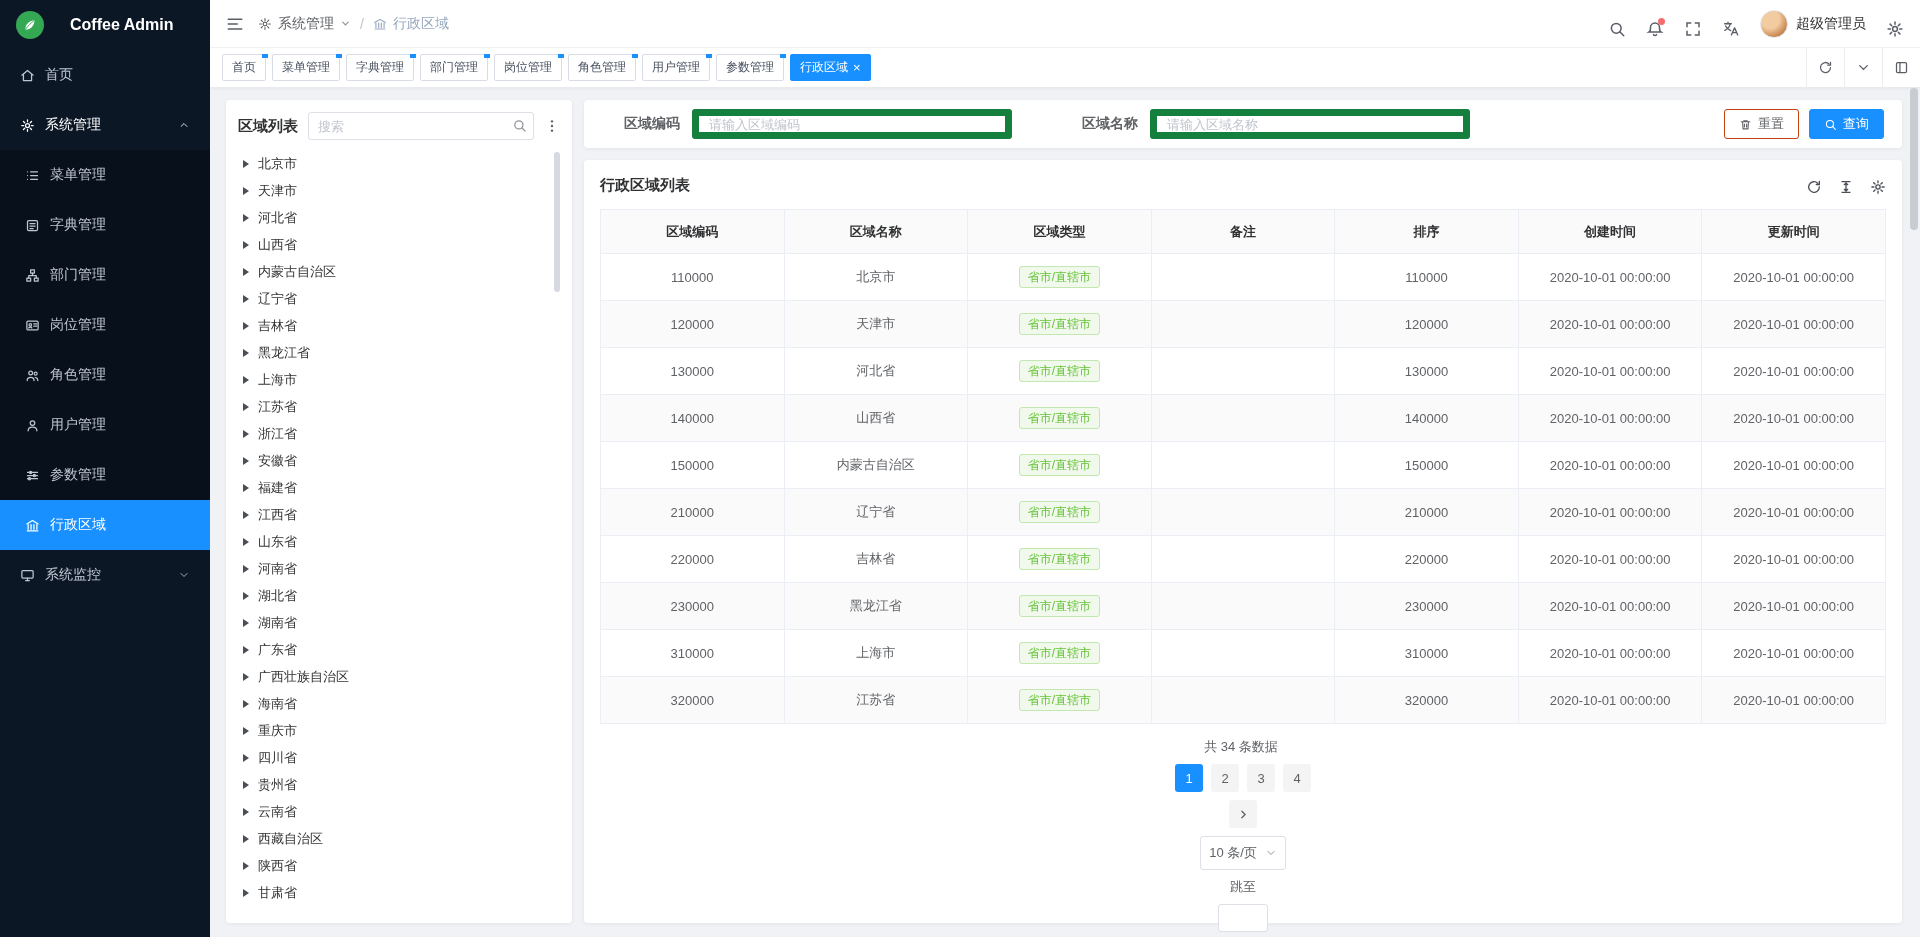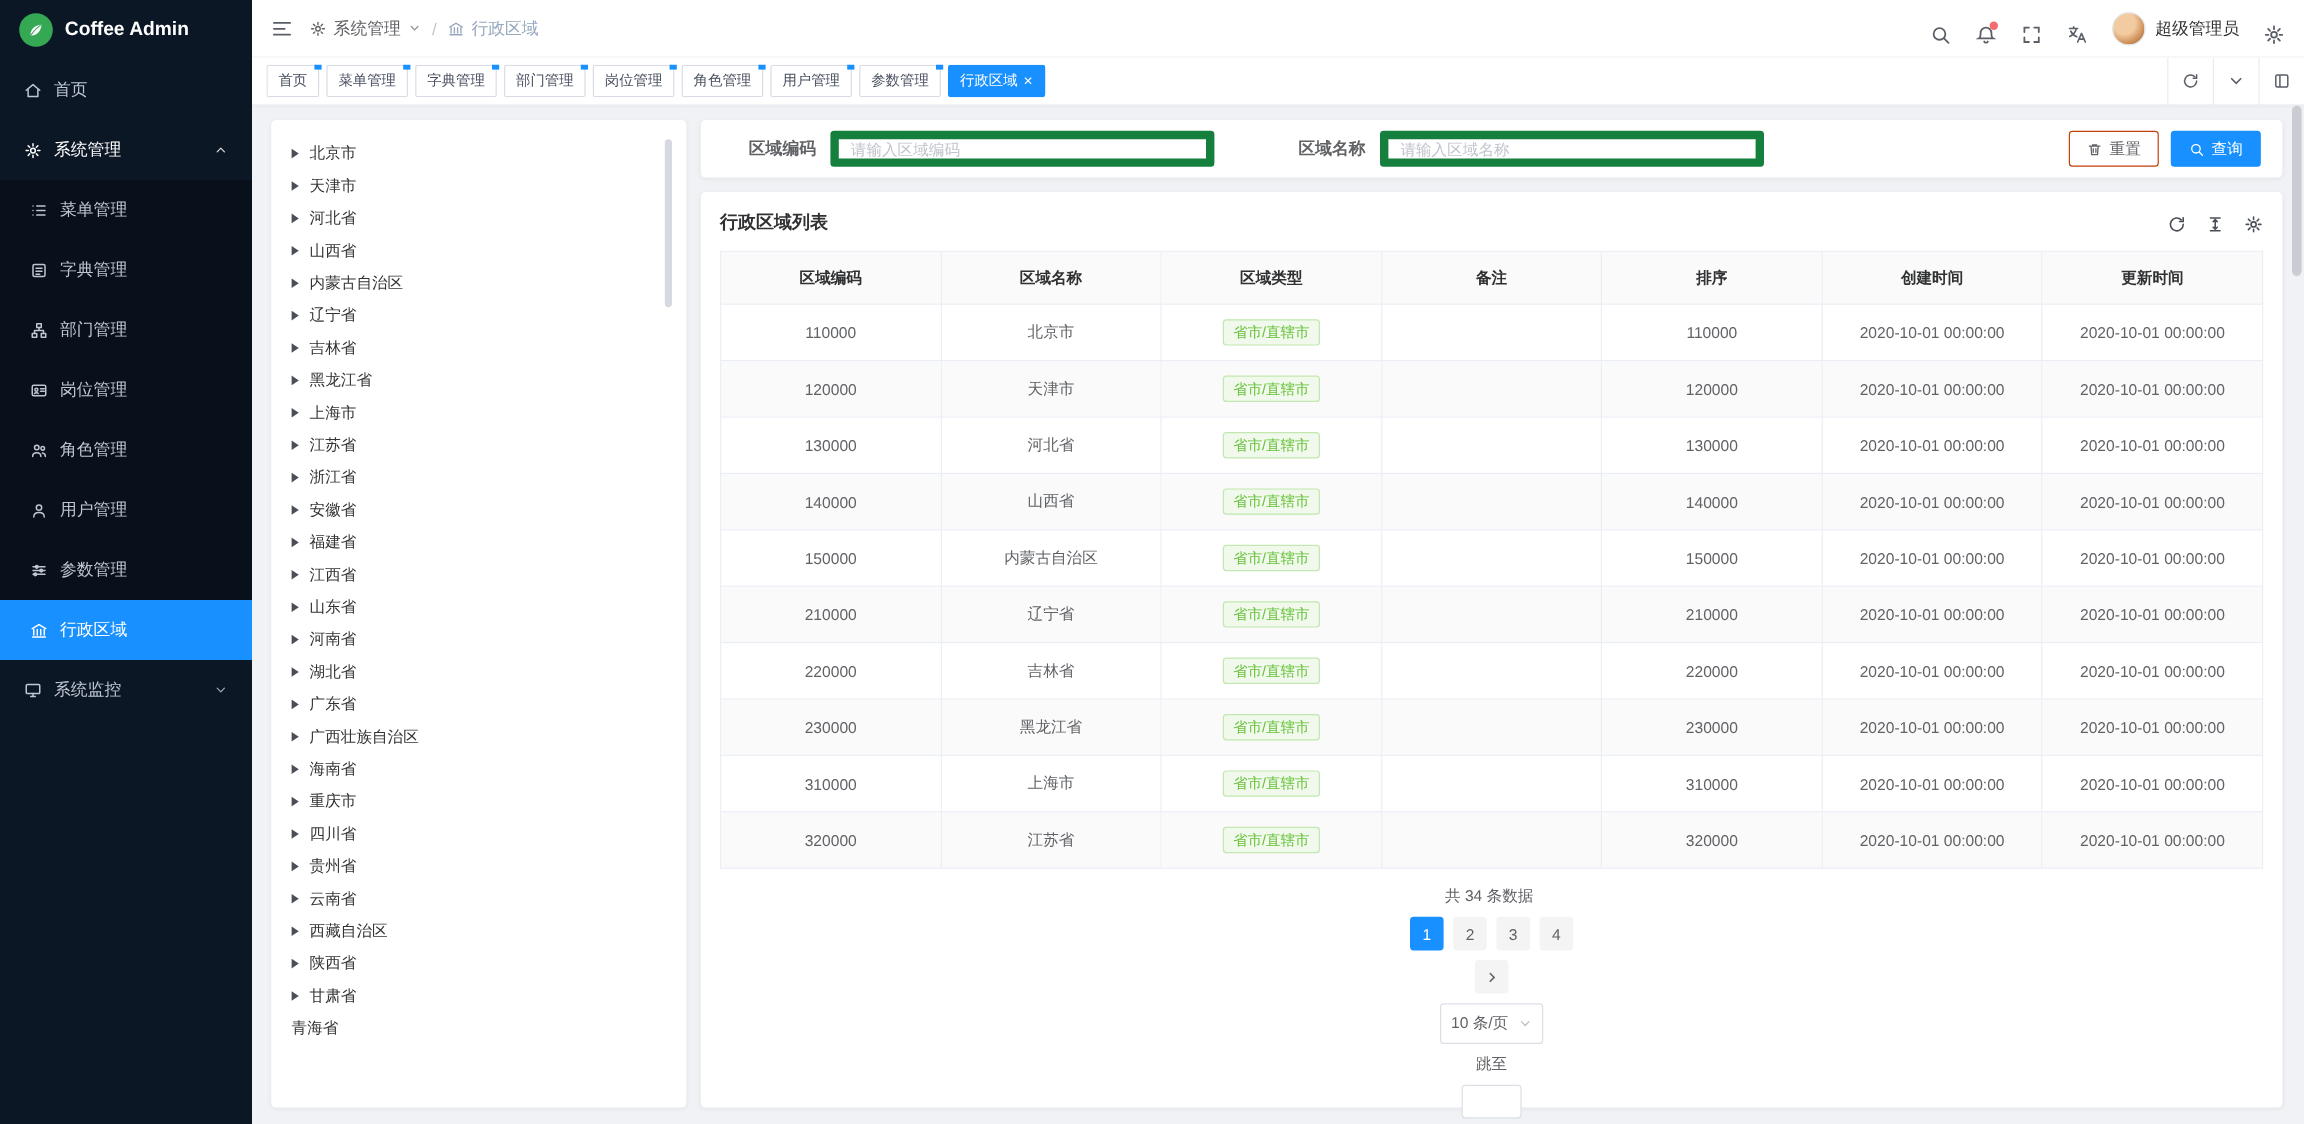--- a/index.html
+++ b/index.html
@@ -9,21 +9,21 @@
     font-size:14px; color:#303133; background:#f0f2f5;
     --primary:#1890ff; --sidebar-bg:#0c1726;
     --badge-text:#67c23a; --badge-bg:#f0f9eb; --badge-border:#c2e7b0;
   }
   .app { display:flex; width:100%; height:100%; }
   .icon { display:inline-flex; width:16px; height:16px; flex:0 0 auto; }
   .icon svg { width:100%; height:100%; }
 
   
   .sidebar { width:210px; flex:0 0 210px; background:var(--sidebar-bg); color:#bfc6d1; display:flex; flex-direction:column; overflow:hidden; }
-  .logo { height:50px; display:flex; align-items:center; gap:10px; padding:0 16px; }
+  .logo { height:50px; display:flex; align-items:center; gap:26px; padding:0 16px; }
   .logo-badge { width:28px; height:28px; border-radius:50%; background:#35a854; display:flex; align-items:center; justify-content:center; color:#fff; }
   .logo-badge .icon { width:16px; height:16px; }
   .logo-text { color:#fff; font-weight:bold; font-size:16px; white-space:nowrap; }
   .menu { flex:1; overflow:hidden; }
   .menu-item { height:50px; display:flex; align-items:center; gap:10px; padding:0 20px; font-size:14px; cursor:pointer; color:#bfc6d1; }
   .menu-item .icon { width:15px; height:15px; }
   .menu-item .chevron { margin-left:auto; width:12px; height:12px; opacity:.85; }
   .menu-item.opened { color:#fff; }
   .submenu { background:rgba(0,0,0,.28); }
   .submenu .menu-item { padding-left:25px; }
@@ -383,20 +383,39 @@
                 <path d="M9.5 4v16"></path>
               </svg>
             </span>
           </span>
       </div>
     </div>
 
     <div class="content">
 
       <section class="card tree-card">
+        <div class="tree-head">
+          <span class="tree-title">区域列表</span>
+          <span class="tree-search">
+            <input placeholder="搜索" style="">
+            <span class="icon">
+                <svg viewBox="0 0 24 24" fill="none" stroke="currentColor" stroke-width="2" stroke-linecap="round">
+                  <circle cx="11" cy="11" r="6.5"></circle>
+                  <path d="M16 16l5 5"></path>
+                </svg>
+              </span>
+          </span>
+          <span class="icon dots-btn">
+              <svg viewBox="0 0 24 24" fill="currentColor">
+                <circle cx="12" cy="5" r="1.8"></circle>
+                <circle cx="12" cy="12" r="1.8"></circle>
+                <circle cx="12" cy="19" r="1.8"></circle>
+              </svg>
+            </span>
+        </div>
         <div class="tree-body" id="tree">
           <span class="tree-scroll"></span>
         <div class="tree-item">
               <span class="caret"></span>
               <span class="tree-label">北京市</span>
             </div>
             <div class="tree-item">
               <span class="caret"></span>
               <span class="tree-label">天津市</span>
             </div>
@@ -452,20 +471,24 @@
               <span class="caret"></span>
               <span class="tree-label">山东省</span>
             </div>
             <div class="tree-item">
               <span class="caret"></span>
               <span class="tree-label">河南省</span>
             </div>
             <div class="tree-item">
               <span class="caret"></span>
               <span class="tree-label">湖北省</span>
+            </div>
+            <div class="tree-item">
+              <span class="caret"></span>
+              <span class="tree-label">湖南省</span>
             </div>
             <div class="tree-item">
               <span class="caret"></span>
               <span class="tree-label">广东省</span>
             </div>
             <div class="tree-item">
               <span class="caret"></span>
               <span class="tree-label">广西壮族自治区</span>
             </div>
             <div class="tree-item">

